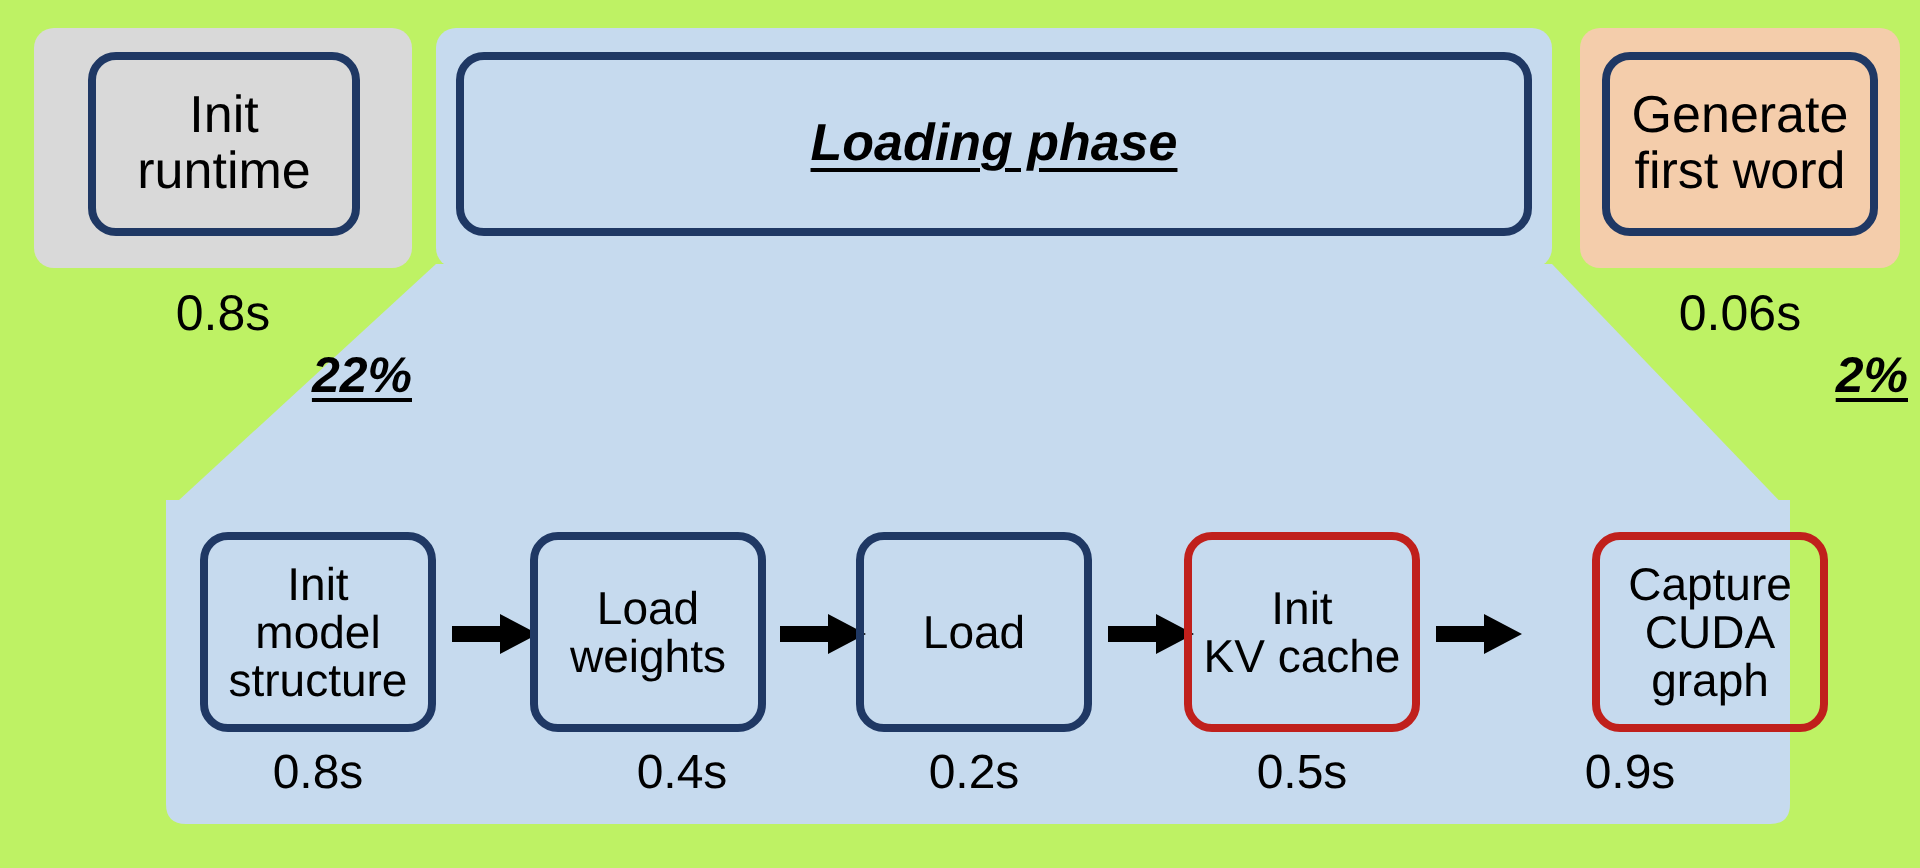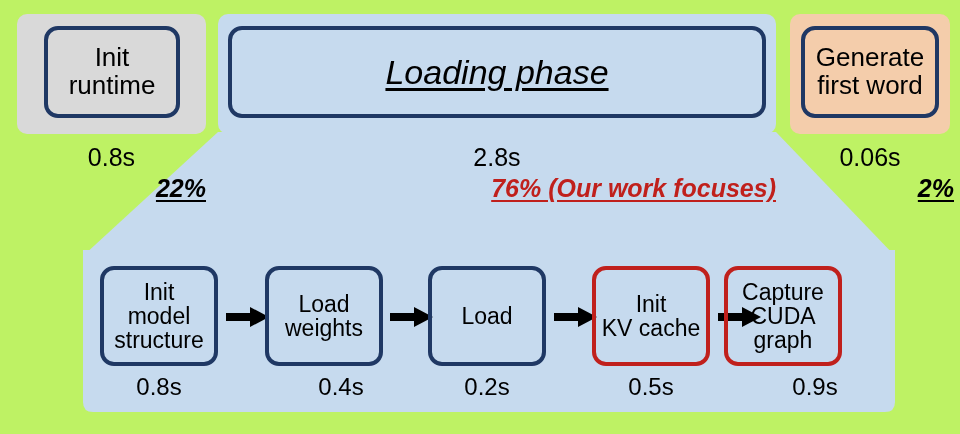--- a/index.html
+++ b/index.html
@@ -49,22 +49,22 @@
   #box-init {
     left: 44px; top: 26px; width: 136px; height: 92px;
     font-size: 26px;
   }
   #panel-loading {
     left: 218px; top: 14px; width: 558px; height: 120px;
     background: #c6daee;
   }
   #box-loading {
     left: 228px; top: 26px; width: 538px; height: 92px;
-    font-size: 34px;
-    font-weight: normal;
+    font-size: 26px;
+    font-weight: bold;
     font-style: italic;
     text-decoration: underline;
     text-underline-offset: 4px;
   }
   #panel-generate {
     left: 790px; top: 14px; width: 160px; height: 120px;
     background: #f4cdab;
   }
   #box-generate {
     left: 801px; top: 26px; width: 138px; height: 92px;
@@ -159,24 +159,20 @@
   </div>
   <div class="stat" id="stat-init">
     <div class="time">0.8s</div>
     <div class="pct">22%</div>
   </div>
 
   <div class="panel" id="panel-loading"></div>
   <div class="inner-box" id="box-loading">
     <span>Loading phase</span>
   </div>
-  <div class="stat" id="stat-load">
-    <div class="time">2.8s</div>
-    <div class="pct">76% (Our work focuses)</div>
-  </div>
 
   <div class="panel" id="panel-generate"></div>
   <div class="inner-box" id="box-generate">
     <span>
       <span>Generate</span><br>
       <span>first word</span>
     </span>
   </div>
   <div class="stat" id="stat-gen">
     <div class="time">0.06s</div>
@@ -224,21 +220,21 @@
       <span>Init</span><br>
       <span>KV cache</span>
     </span>
   </div>
   <div class="step-time" style="left:592px;">0.5s</div>
 
   <svg class="arrow" style="left:718px;" viewBox="0 0 44 22" aria-hidden="true">
     <path d="M 0 7 L 24 7 L 24 1 L 43 11 L 24 21 L 24 15 L 0 15 Z" fill="#000000"></path>
   </svg>
 
-  <div class="step red" style="left:724px;">
+  <div class="step red" style="left:796px;">
     <span>
       <span>Capture</span><br>
       <span>CUDA</span><br>
       <span>graph</span>
     </span>
   </div>
   <div class="step-time" style="left:756px;">0.9s</div>
 
 </div>
 

